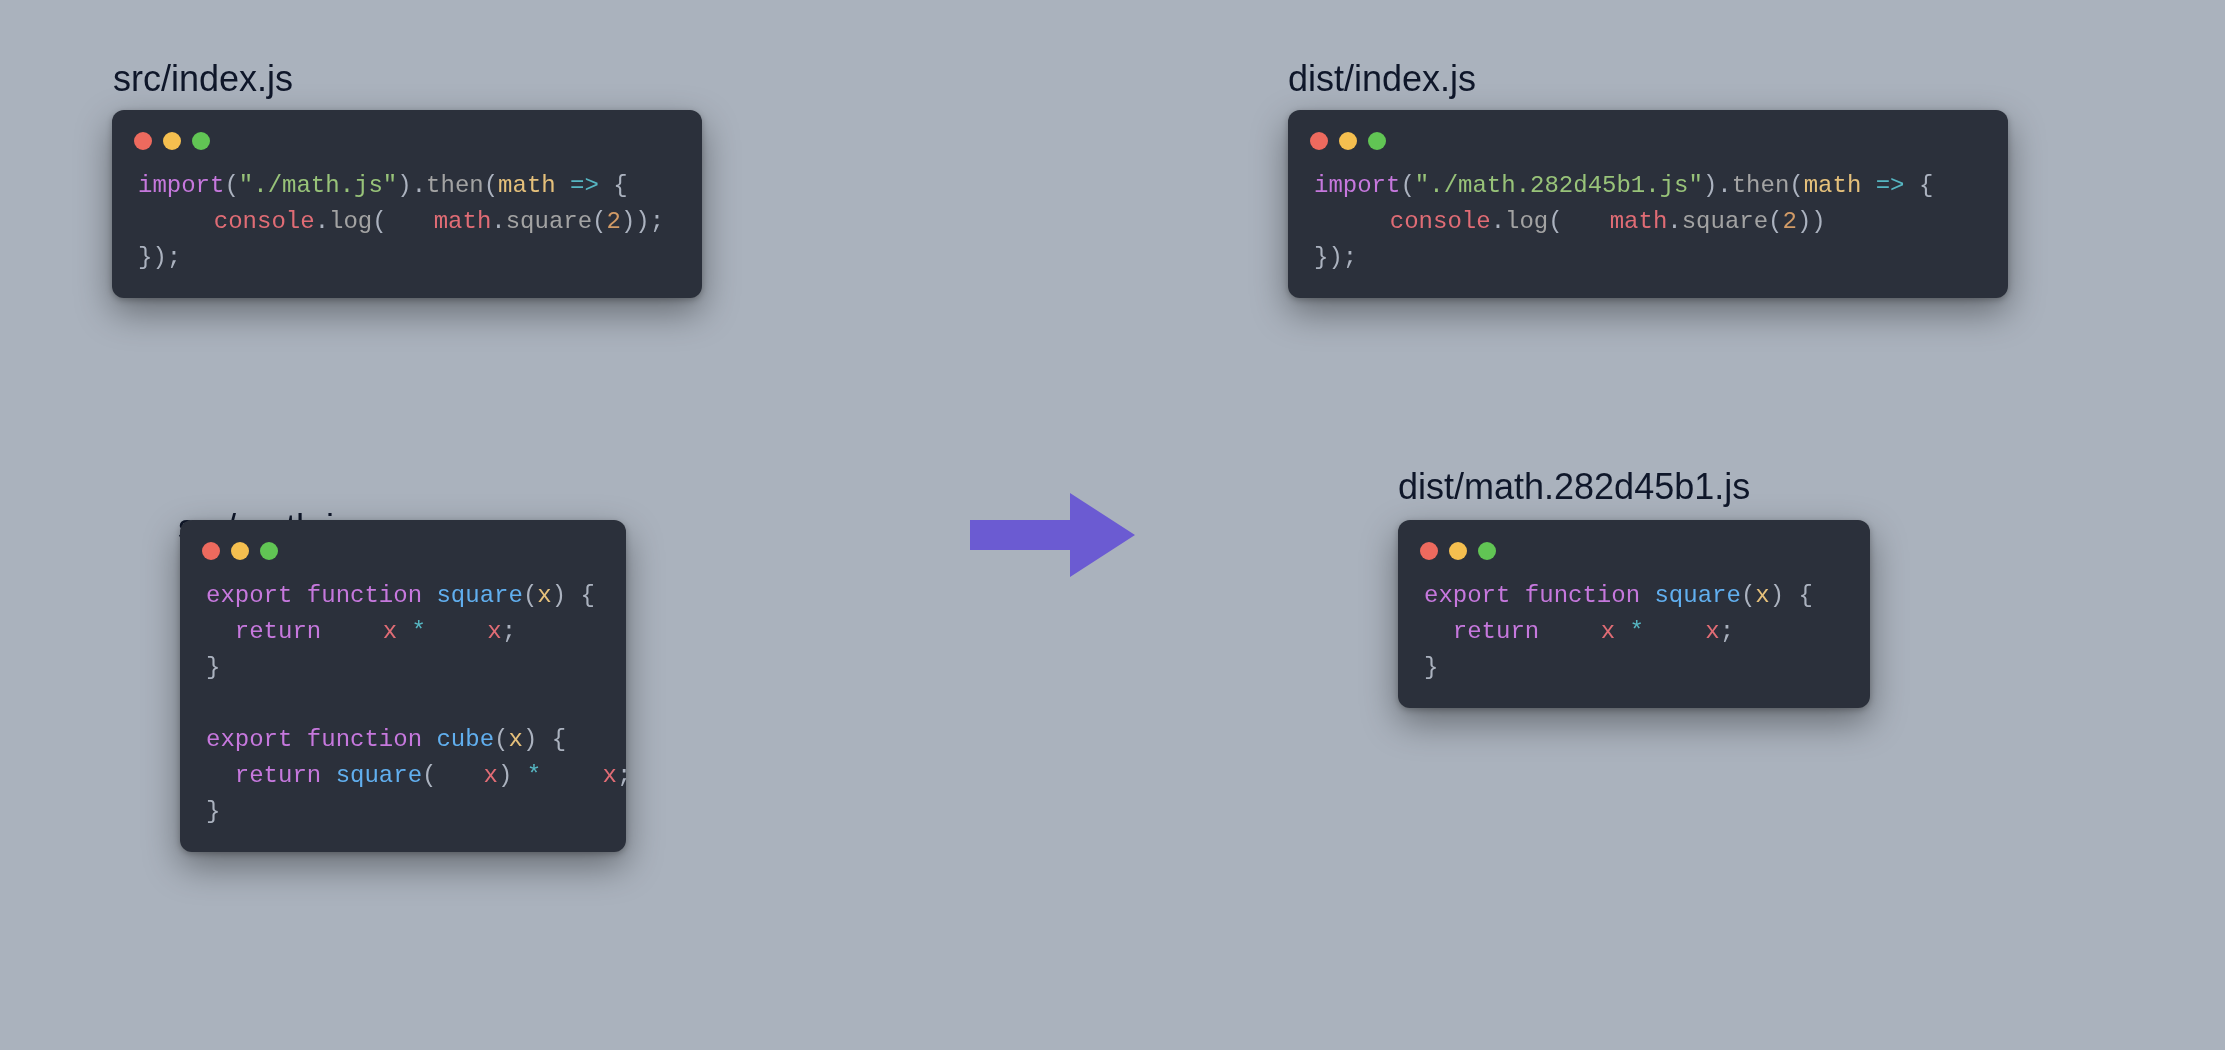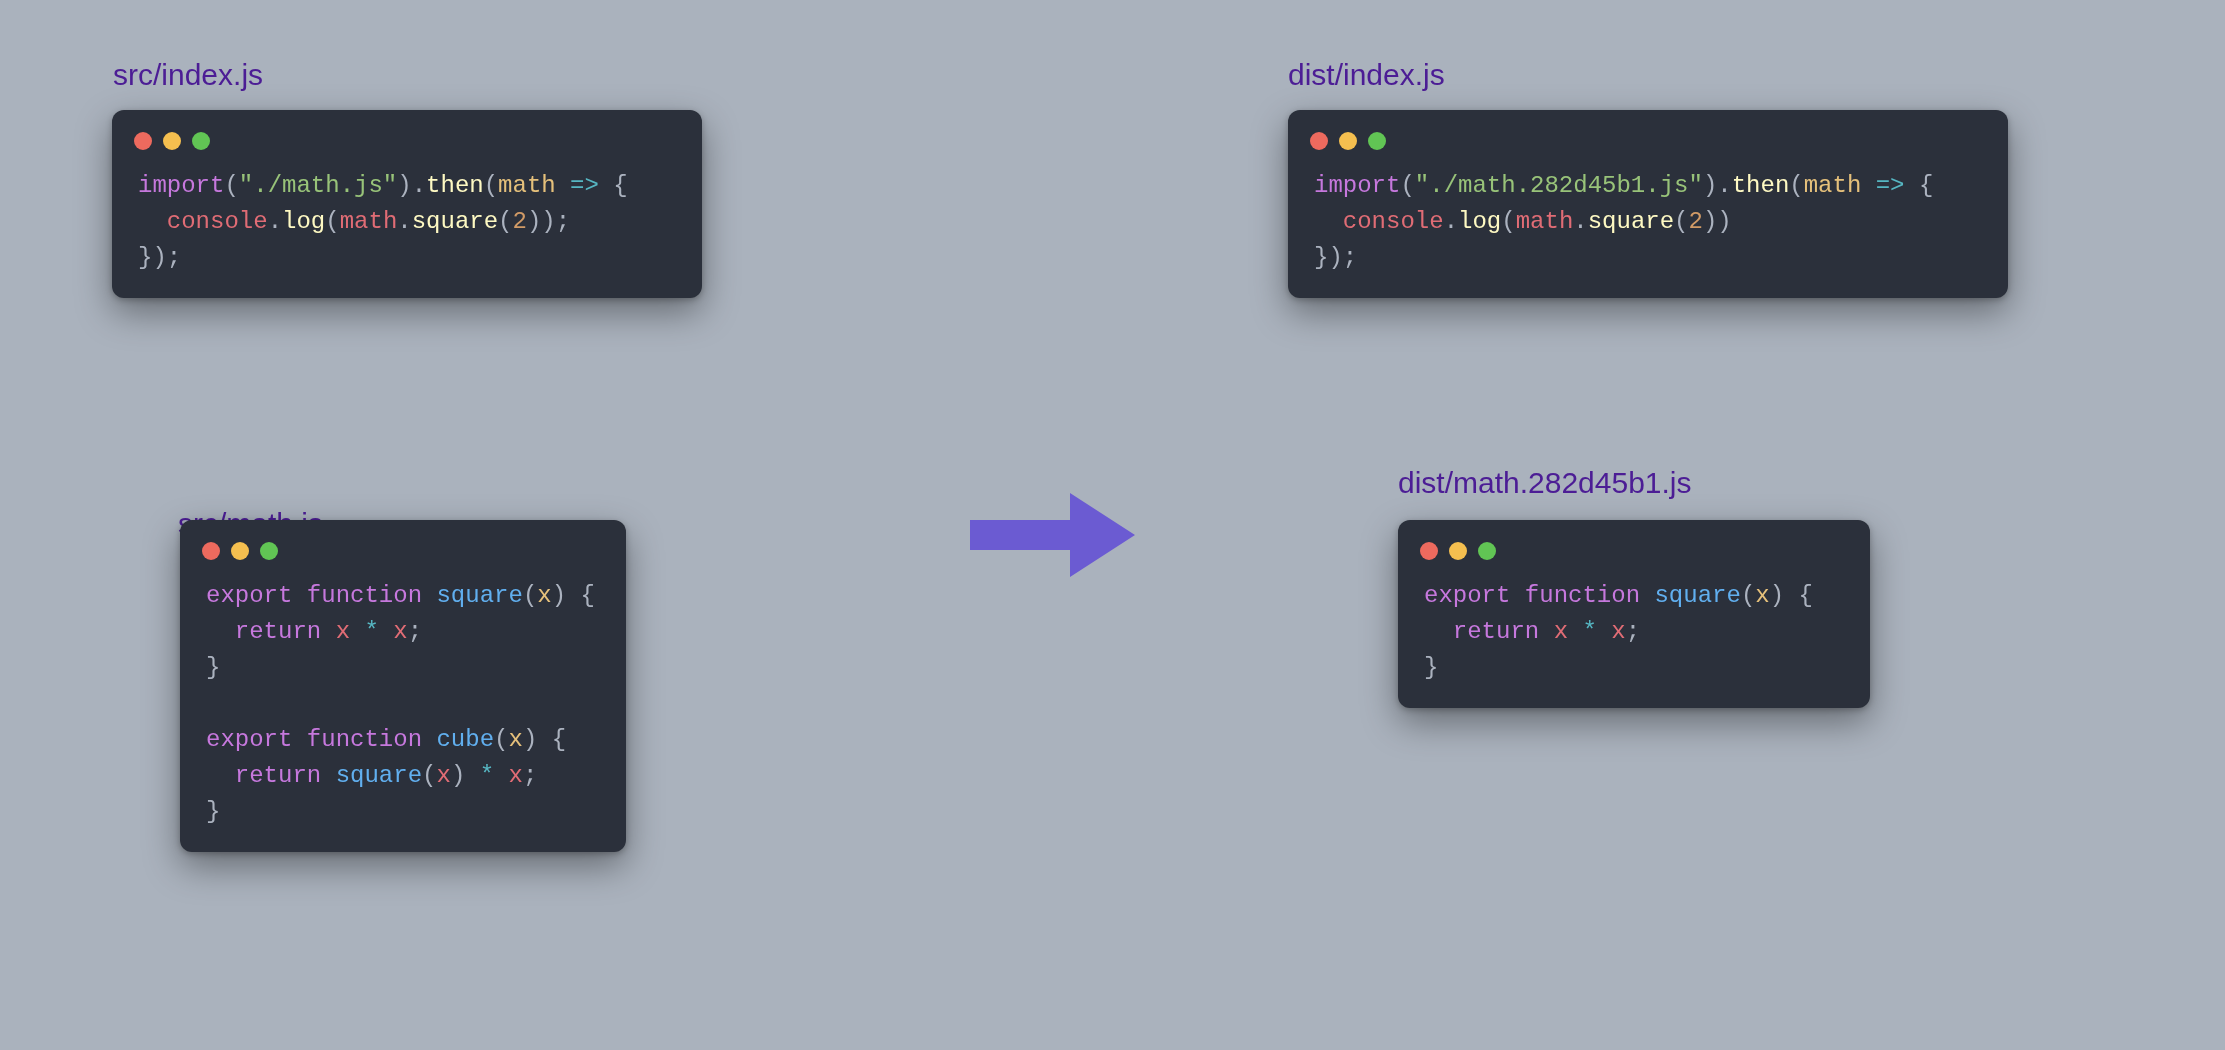--- a/index.html
+++ b/index.html
@@ -7,22 +7,22 @@
   body {
     background: #aab2bd;
     font-family: -apple-system, BlinkMacSystemFont, "Segoe UI", Helvetica, Arial, sans-serif;
     width: 2225px;
     height: 1050px;
     position: relative;
     overflow: hidden;
   }
 
   .label {
-    font-size: 30px;
-    color: #4c1d95;
+    font-size: 36px;
+    color: #0f172a;
     position: absolute;
   }
 
   .code-window {
     position: absolute;
     background: #2b303b;
     border-radius: 12px;
     box-shadow: 0 14px 36px rgba(0,0,0,0.40), 0 2px 6px rgba(0,0,0,0.25);
     padding: 18px 0 22px 0;
   }
@@ -43,24 +43,24 @@
     line-height: 1.5;
     color: #abb2bf;
     padding: 0 26px;
     white-space: pre;
   }
 
   
   .tk-key    { color: #c678dd; }  
   .tk-str    { color: #98c379; }  
   .tk-num    { color: #d19a66; }  
-  .tk-call   { color: #fef9c3; }  
+  .tk-call   { color: #a3a3a3; }  
   .tk-fn     { color: #61afef; }  
   .tk-param  { color: #e5c07b; }  
-  .tk-ident  { color: #e06c75; }  
+  .tk-ident  { color: #e06c75; margin-left: 47px; }  
   .tk-punct  { color: #abb2bf; }  
   .tk-op     { color: #56b6c2; }  
 
   .arrow {
     position: absolute;
     color: #6b5bd2;
   }
 </style>
 </head>
 <body>

